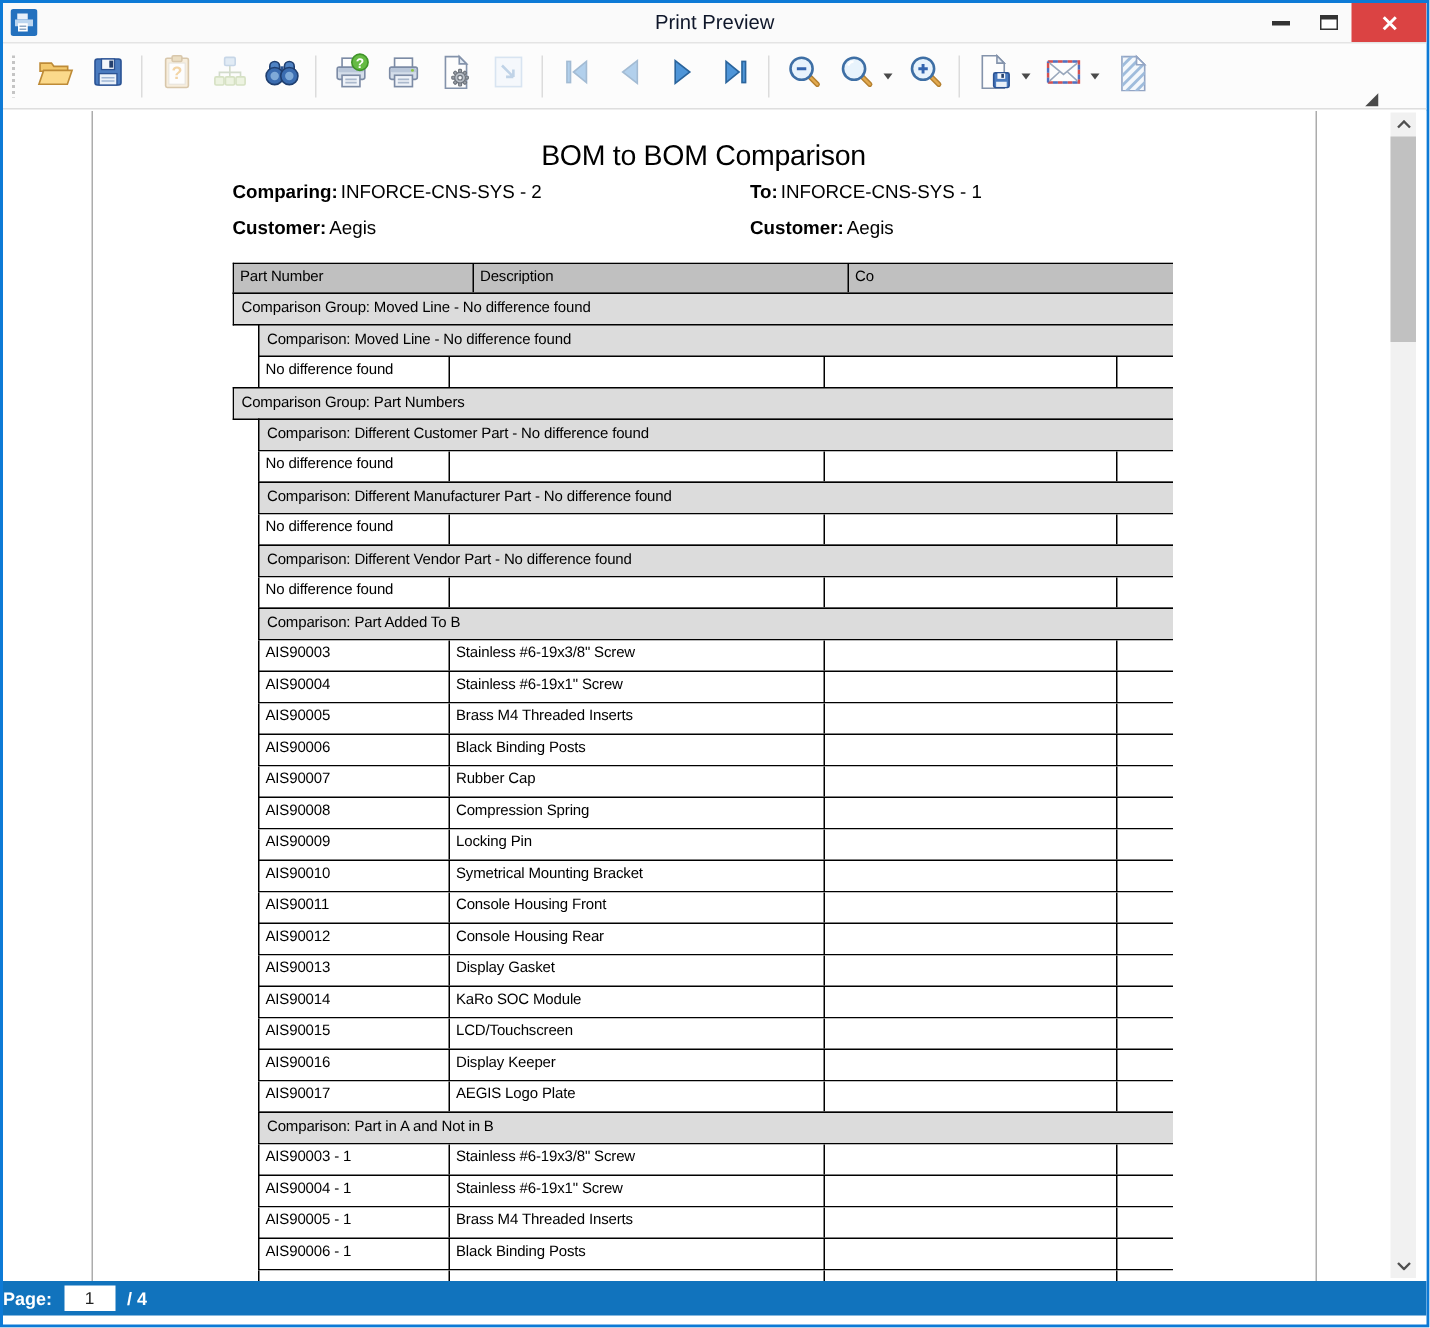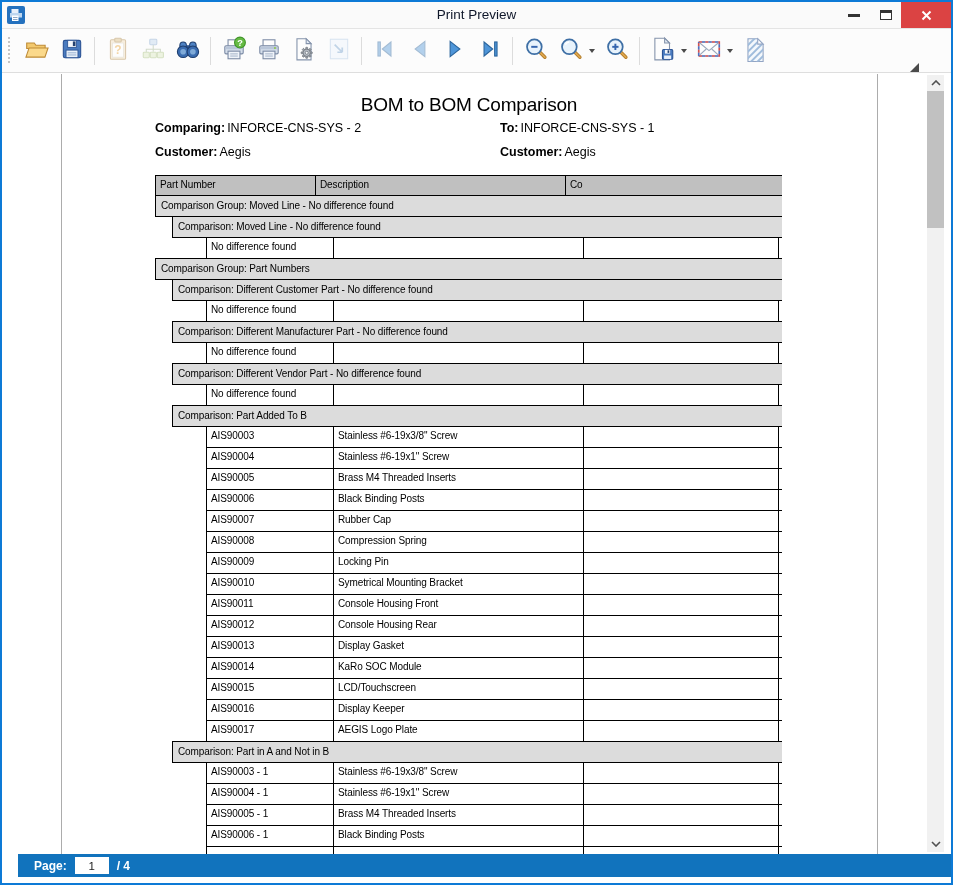--- a/index.html
+++ b/index.html
@@ -48,33 +48,33 @@
   
   .ctable{position:absolute;left:153px;top:101px;width:627px;height:679px;overflow:hidden;
     font-size:10px;color:#000;letter-spacing:-0.1px;}
   .trow{position:relative;height:21px;border-left:1px solid #000;border-bottom:1px solid #000;width:700px;}
   .thead{display:flex;background:#C0C0C0;border-top:1px solid #000;height:21px;}
   .hcell{border-right:1px solid #000;padding:3px 0 0 4px;height:100%;}
   .hc0{width:160px;}.hc1{width:250px;}.hc2{width:195px;}.hc3{width:80px;border-right:none;}
   .g1,.g2{background:#DCDCDC;border-top:1px solid #000;height:22px;margin-top:-1px;
     padding:4px 0 0 5px;white-space:nowrap;}
   .g2{margin-left:17px;}
-  .drow{display:flex;background:#fff;margin-left:51px;}
+  .drow{display:flex;background:#fff;margin-left:17px;}
   .dcell{border-right:1px solid #000;padding:3px 0 0 4px;height:100%;white-space:nowrap;overflow:hidden;}
   .dc0{width:127px;}.dc1{width:250px;}.dc2{width:195px;}.dc3{width:80px;border-right:none;}
   .partial{height:10px;border-bottom:none;}
   
   .scrollbar{position:absolute;top:73px;right:7px;width:17px;height:777px;background:#F1F1F1;}
   .sb-arrow{position:absolute;left:0;width:17px;height:16px;display:flex;align-items:center;justify-content:center;}
   .sb-up{top:0;}
   .sb-down{bottom:0;}
   .sb-thumb{position:absolute;left:0;top:16px;width:17px;height:137px;background:#C1C1C1;}
   
   .statusbar{position:absolute;left:0;right:0;top:852px;height:23px;background:#1173BD;
-    display:flex;align-items:center;padding-left:16px;color:#fff;font-size:12px;margin-left:16px;}
+    display:flex;align-items:center;padding-left:0;color:#fff;font-size:12px;}
   .page-label{font-weight:bold;}
   .page-input{width:34px;height:17px;border:none;background:#fff;color:#222;text-align:center;
     font-size:11.5px;font-family:"Liberation Sans",sans-serif;margin:0 8px;padding:0;}
   .page-total{font-weight:bold;}
 </style>
 </head>
 <body>
 
 <div class="window">
 

